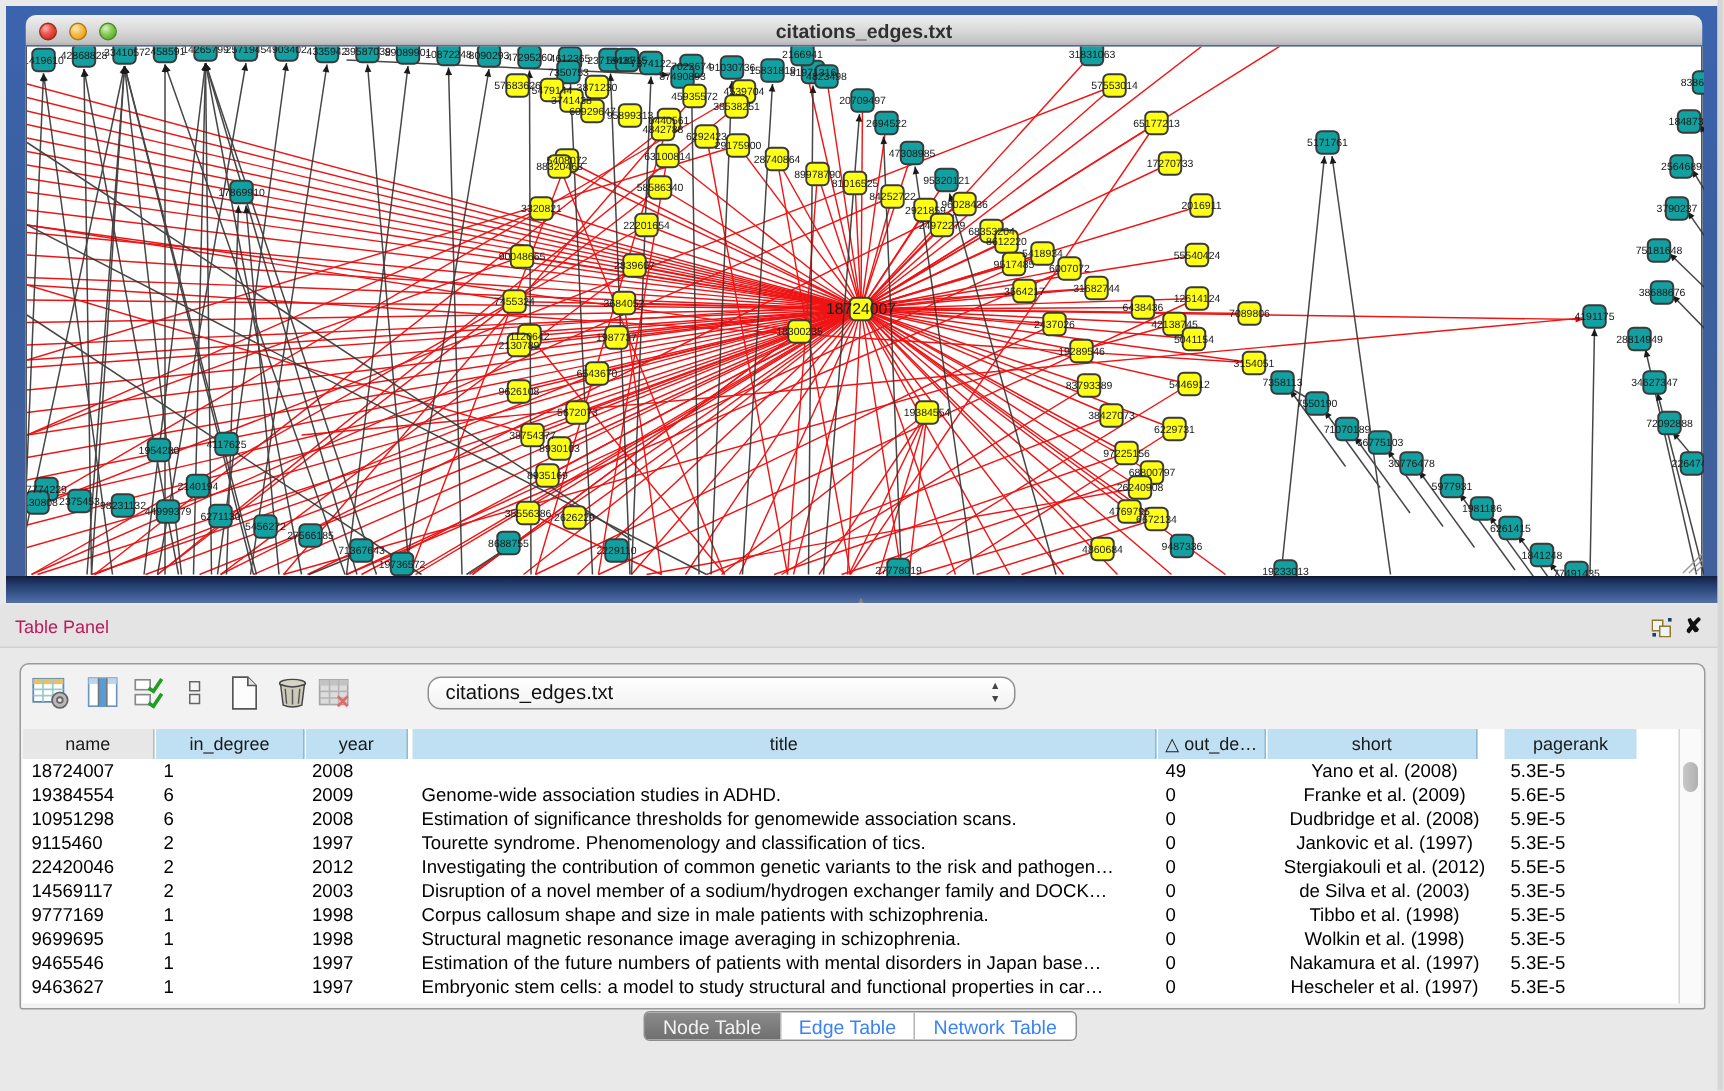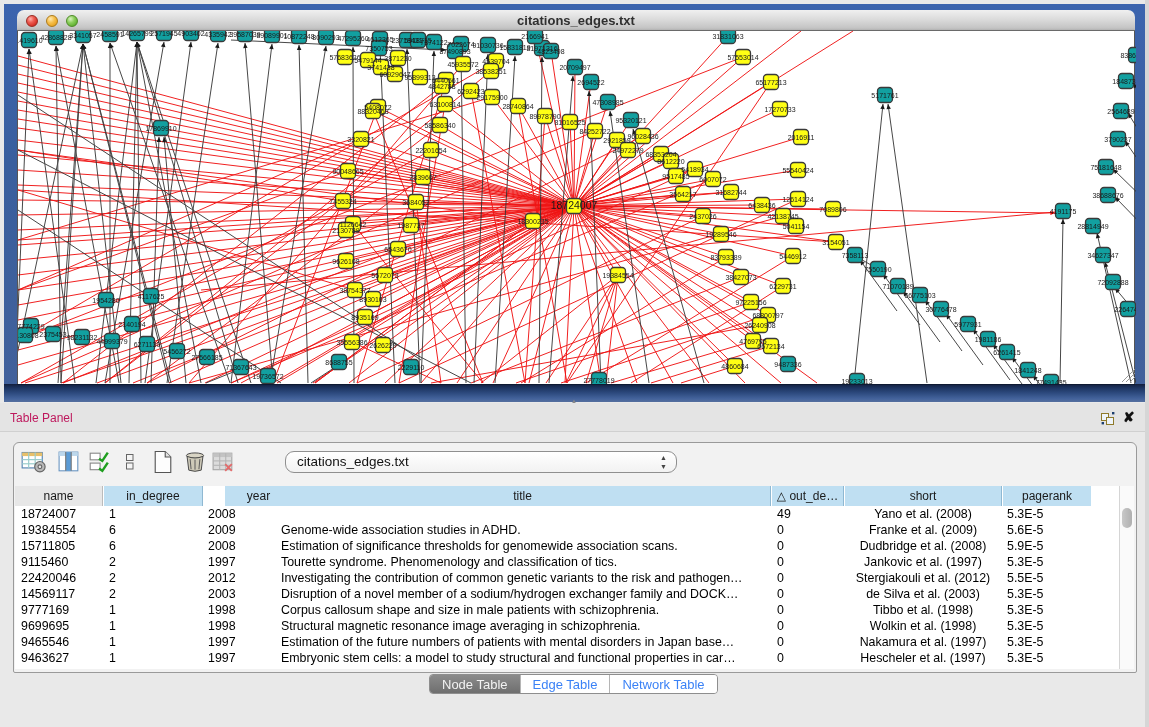--- a/index.html
+++ b/index.html
@@ -861,24 +861,24 @@
           <line x1="1" y1="9" x2="18" y2="9" stroke="#b5b5b5"></line>
           <line x1="1" y1="13" x2="18" y2="13" stroke="#b5b5b5"></line>
           <path d="M12 12 L18 18 M18 12 L12 18" stroke="#e36a6a" stroke-width="1.6"></path>
         </svg>
       <div class="ticon" style="left:246px; top:10px; font-size:13px; color:#0f172a;margin-top:36px;"><i style="font-family:'Liberation Serif',serif; font-size:15px;">f</i><span style="font-size:10px;">(x)</span></div>
       <div id="combo">citations_edges.txt<div class="arr">▲<br>▼</div></div>
       <div id="tbl">
         <div id="thead">
           <div class="th" style="left:0;width:88px;background:#e7e7e7;border-right:1px solid #bbb;">name</div>
           <div class="th" style="left:89px;width:99px;">in_degree</div>
-          <div class="th" style="left:189px;width:68px;margin-left:21px;">year</div>
+          <div class="th" style="left:189px;width:68px;">year</div>
           <div class="th" style="left:260px;width:496px;">title</div>
           <div class="th" style="left:757px;width:72px;">△ out_de…</div>
-          <div class="th" style="left:830px;width:157px;">short</div>
+          <div class="th" style="left:830px;width:140px;">short</div>
           <div class="th" style="left:988px;width:88px;border-right:none;">pagerank</div>
         </div>
         <div id="rows">
         <div class="tr" style="top: 20px;">
               <div class="c0">18724007</div>
               <div class="c1">1</div>
               <div class="c2">2008</div>
               <div class="c4">49</div>
               <div class="c5">Yano et al. (2008)</div>
               <div class="c6">5.3E-5</div>
@@ -886,21 +886,21 @@
 <div class="tr" style="top: 36px;">
               <div class="c0">19384554</div>
               <div class="c1">6</div>
               <div class="c2">2009</div>
               <div class="c3">Genome-wide association studies in ADHD.</div>
               <div class="c4">0</div>
               <div class="c5">Franke et al. (2009)</div>
               <div class="c6">5.6E-5</div>
             </div>
 <div class="tr" style="top: 52px;">
-              <div class="c0">15711805</div>
+              <div class="c0">10951298</div>
               <div class="c1">6</div>
               <div class="c2">2008</div>
               <div class="c3">Estimation of significance thresholds for genomewide association scans.</div>
               <div class="c4">0</div>
               <div class="c5">Dudbridge et al. (2008)</div>
               <div class="c6">5.9E-5</div>
             </div>
 <div class="tr" style="top: 68px;">
               <div class="c0">9115460</div>
               <div class="c1">2</div>

